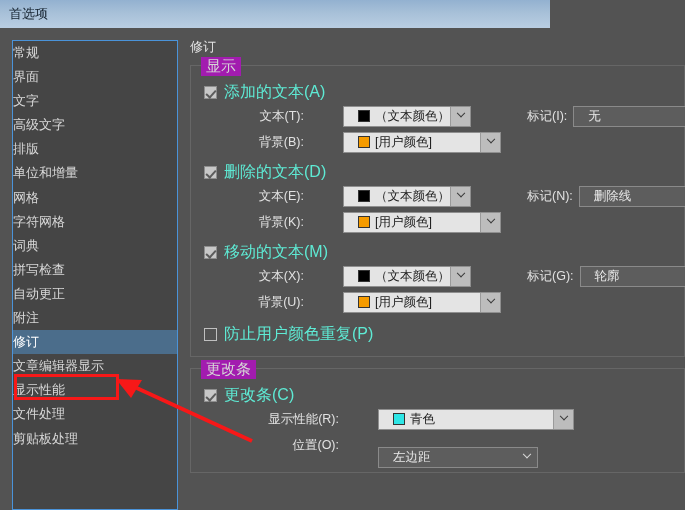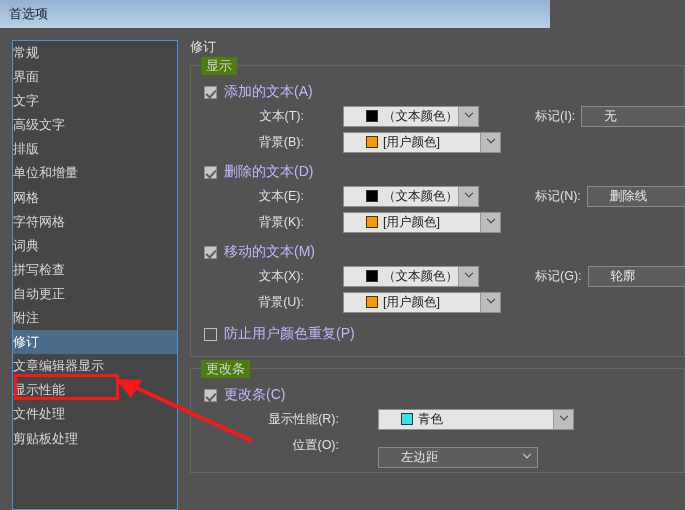--- a/index.html
+++ b/index.html
@@ -52,59 +52,59 @@
     margin-bottom: 9px;
   }
 
   .group {
     position: relative;
     border: 1px solid #666666;
     margin-bottom: 11px;
   }
   .group > .legend {
     position: absolute; left: 10px; top: -9px;
-    background: #4d7c0f;
+    background: #a21caf;
     padding: 0 5px;
-    color: #d6d6d6; font-size: 13px;
+    color: #d6d6d6; font-size: 15px;
   }
   .group-inner { padding: 16px 0 10px 0; }
 
   
   .cbrow { display: flex; align-items: center; height: 20px; padding-left: 13px; margin-bottom: 3px; }
   .cb {
     width: 13px; height: 13px; flex: 0 0 13px;
     background: #c8c8c8; border: 1px solid #8e8e8e;
     position: relative; margin-right: 7px;
   }
   .cb.checked::after {
     content: ""; position: absolute;
     left: 3px; top: 1px; width: 4px; height: 8px;
     border: solid #5c5c5c; border-width: 0 2px 2px 0;
     transform: rotate(42deg);
   }
   .cb.unchecked { background: #535353; border: 1px solid #c0c0c0; }
-  .cblabel { color: #c4b5fd; font-size: 14px; white-space: nowrap; }
+  .cblabel { color: #5eead4; font-size: 16px; white-space: nowrap; }
 
   
   .fieldrow { display: flex; align-items: center; height: 22px; margin-bottom: 4px; gap: 32px; }
   .flabel {
     width: 120px; flex: 0 0 120px; text-align: right;
     color: #e2e2e2; font-size: 12.5px; padding-right: 7px;
     white-space: nowrap;
   }
   .flabel.wide { width: 155px; flex-basis: 155px; }
 
   .combo {
     height: 21px; display: flex; align-items: center;
     position: relative; cursor: default;
   }
   .combo.light { background: #e4e4e4; border: 1px solid #8f8f8f; }
   .combo.dark  { background: #5d5d5d; border: 1px solid #8a8a8a; }
   .combo .val {
-    flex: 1; padding-left: 22px; font-size: 12.5px;
+    flex: 1; padding-left: 14px; font-size: 12.5px;
     white-space: nowrap; overflow: hidden;
     display: flex; align-items: center; gap: 5px;
   }
   .combo.light .val { color: #202020; }
   .combo.dark  .val { color: #e8e8e8; }
   .swatch { width: 12px; height: 12px; display: inline-block; border: 1px solid #333; flex: 0 0 12px; }
   .combo .arrowbox {
     width: 20px; flex: 0 0 20px; height: 100%;
     display: flex; align-items: center; justify-content: center;
   }

